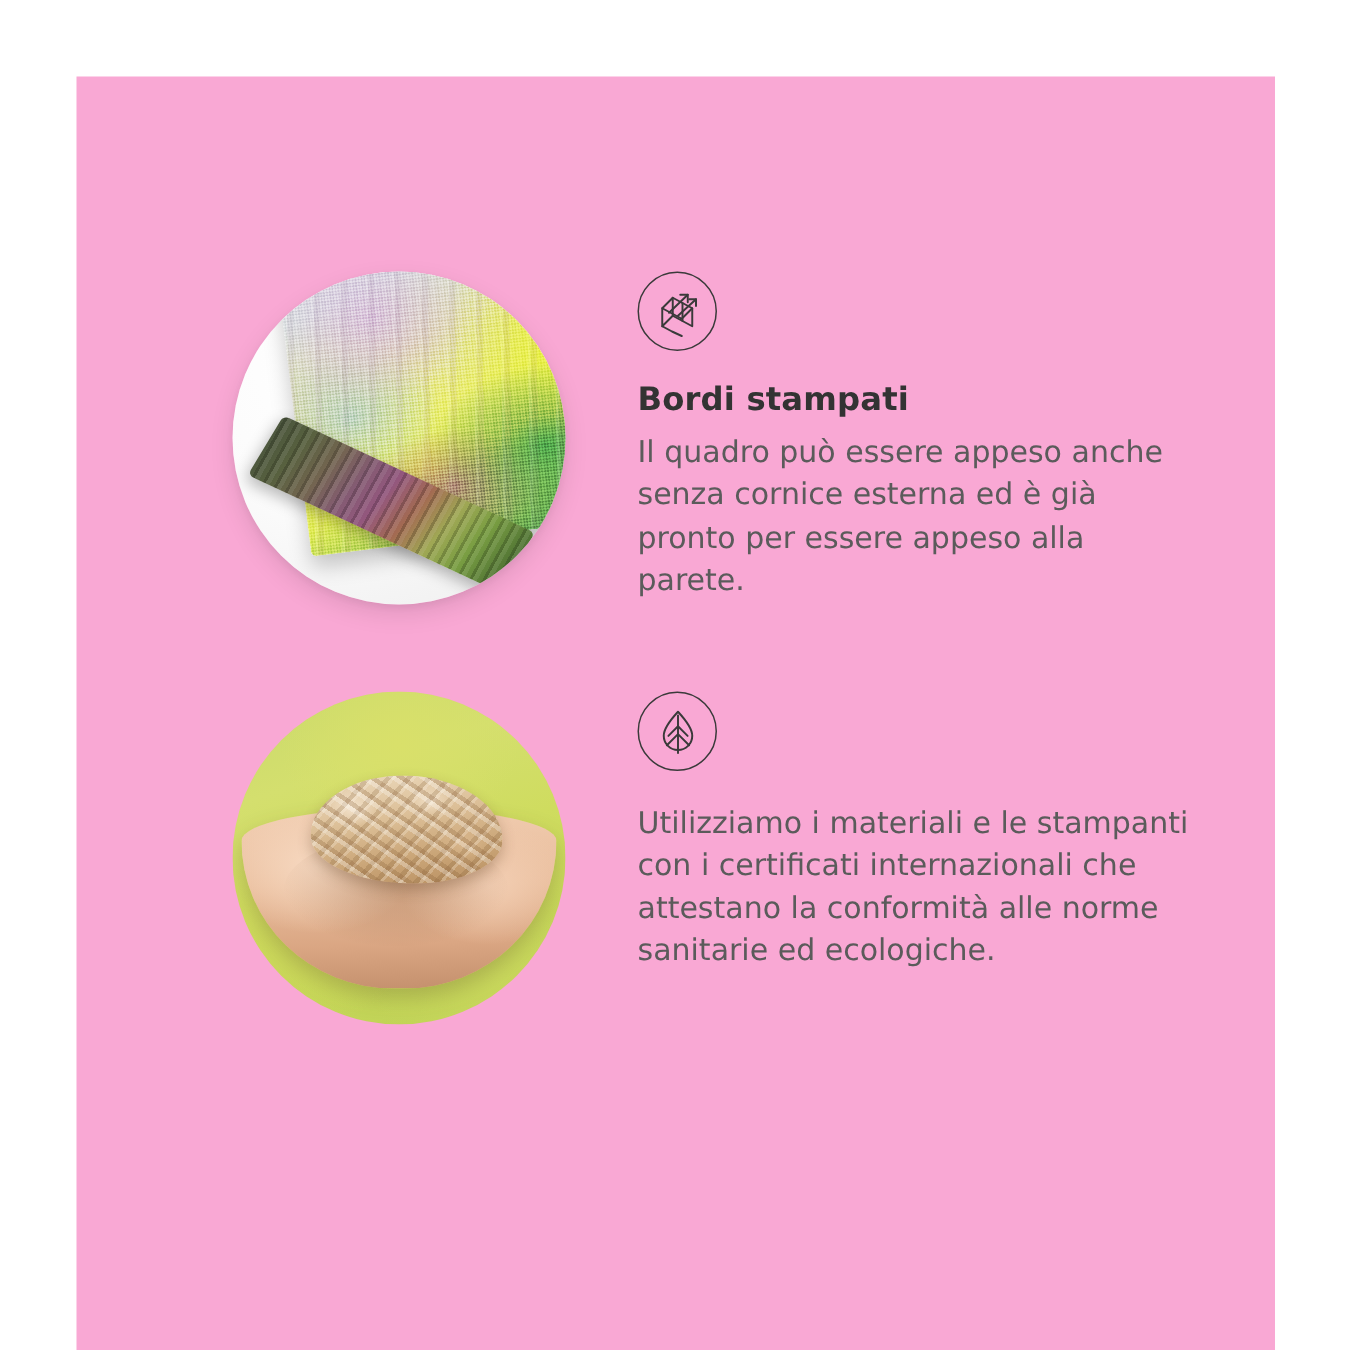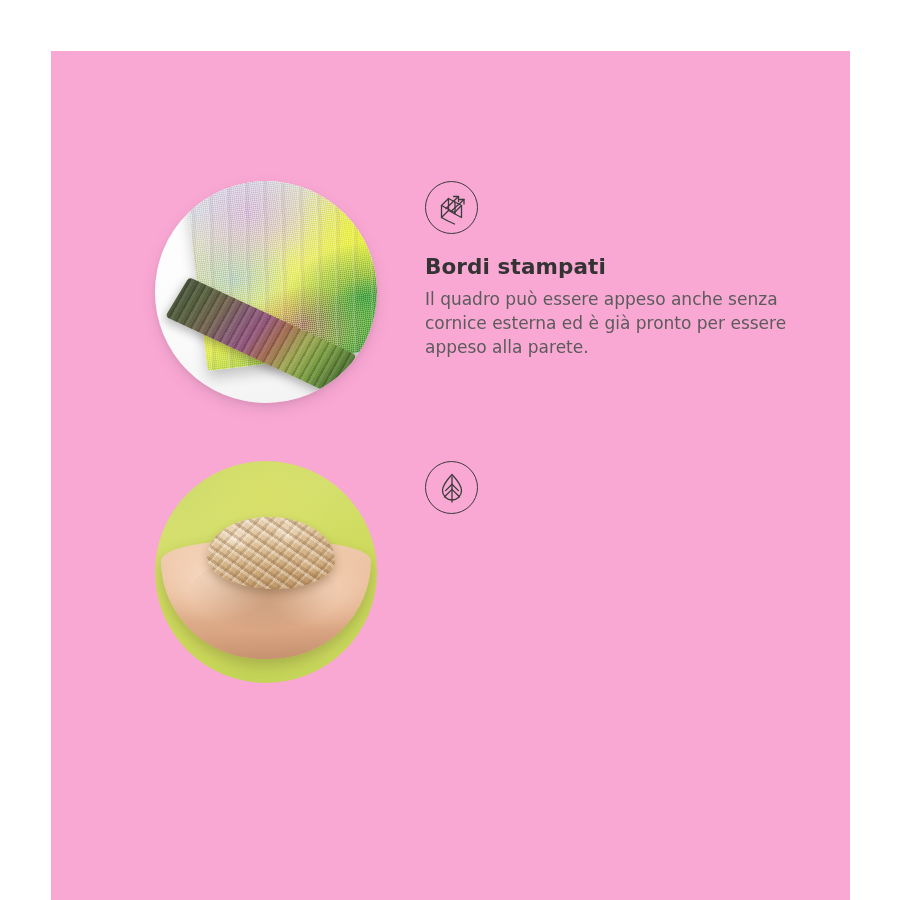--- a/index.html
+++ b/index.html
@@ -232,21 +232,21 @@
   .feature-title {
     margin: 0 0 7px 0;
     font-size: 21.5px;
     font-weight: 600;
     color: #333333;
     letter-spacing: 0.1px;
     line-height: 1.2;
   }
   .feature-desc {
     margin: 0;
-    font-size: 17px;
+    font-size: 20px;
     line-height: 1.42;
     color: #5b5b5b;
     font-weight: 400;
   }
 </style>
 </head>
 <body>
 
 <div class="page">
   <div class="panel">
@@ -300,18 +300,19 @@
 
             <path d="M17 6 L17 31"></path>
 
             <path d="M17 13.2 L10.6 19.6"></path>
             <path d="M17 18.4 L9.6 25.8"></path>
 
             <path d="M17 13.2 L23.4 19.6"></path>
             <path d="M17 18.4 L24.4 25.8"></path>
           </svg>
         </div>
+        <p class="feature-desc">Utilizziamo i materiali e le stampanti con i certificati internazionali che attestano la conformità alle norme sanitarie ed ecologiche.</p>
       </div>
 
     </div>
 
   </div>
 </div>
 
 </body></html>

